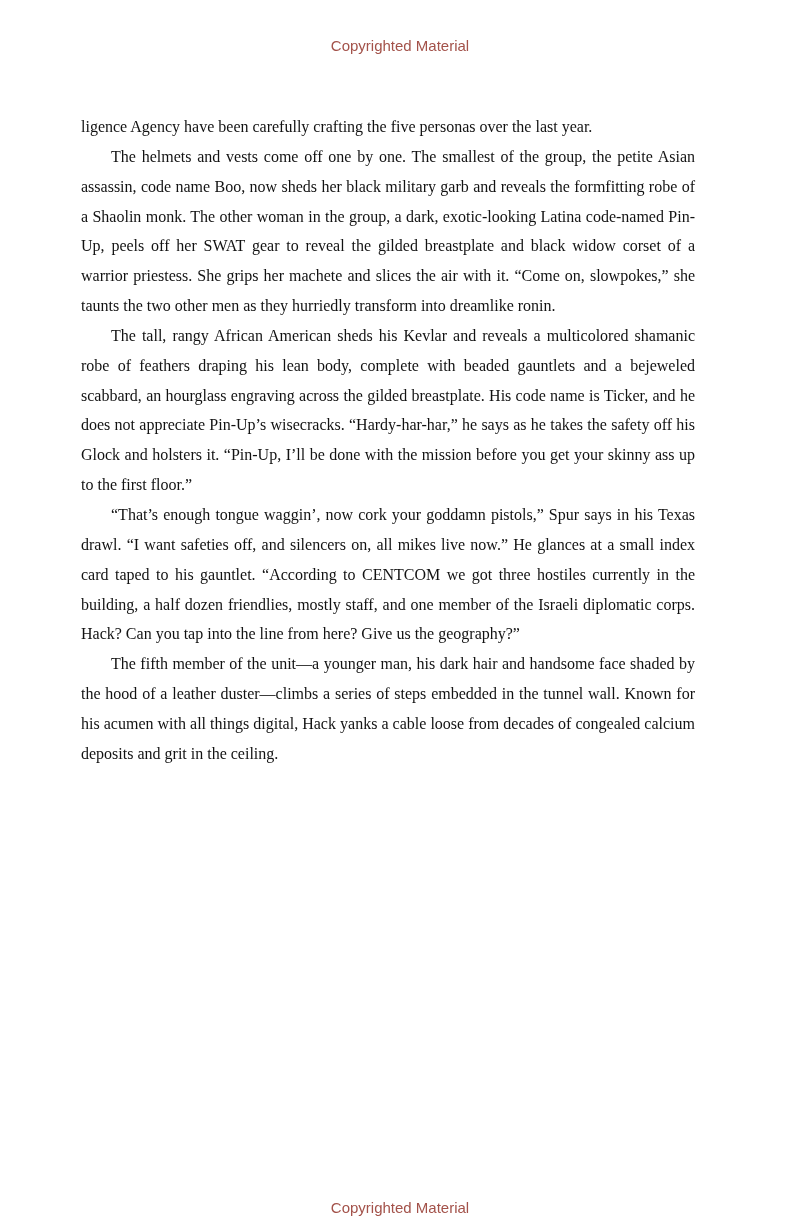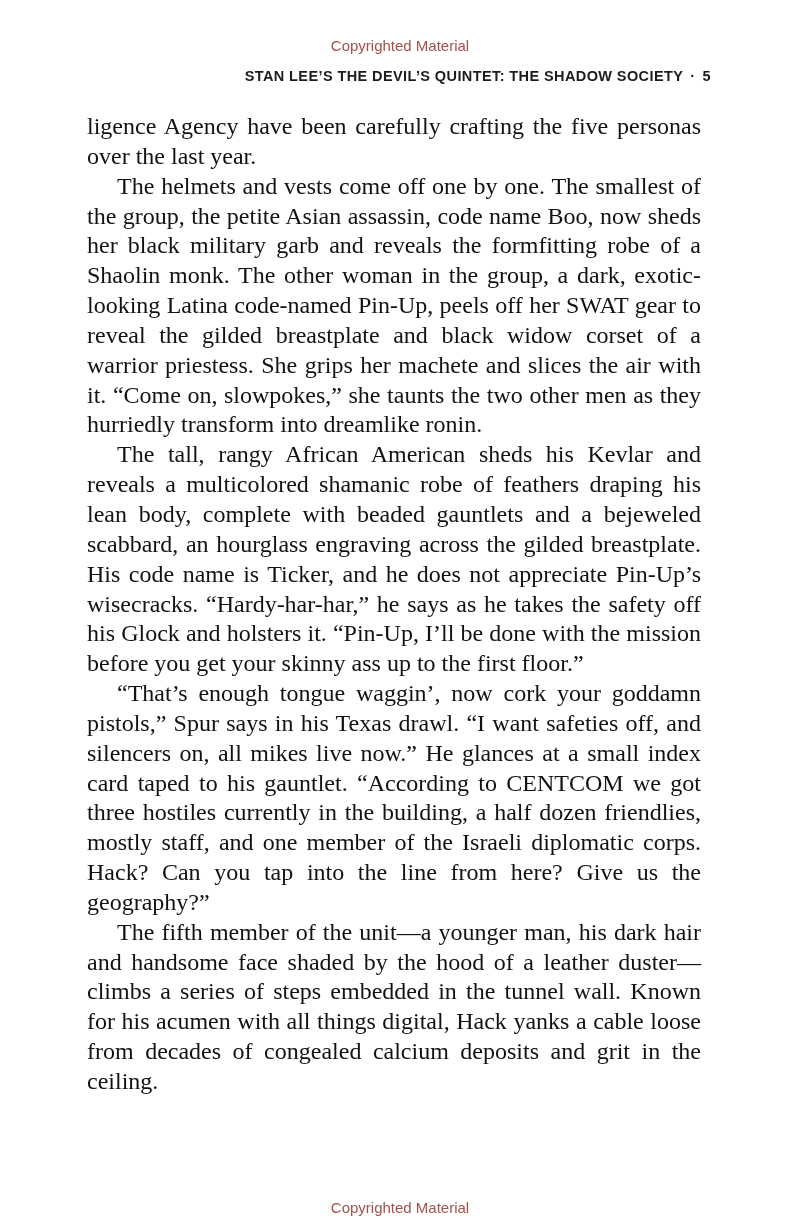--- a/index.html
+++ b/index.html
@@ -33,42 +33,39 @@
     font-weight: bold;
     font-size: 14.5px;
     letter-spacing: 0.4px;
     color: var(--header_text, #1c1c1c);
     white-space: nowrap;
   }
   .running-header .sep { margin: 0 7px; }
   .body-text {
     position: absolute;
     top: 96px;
-    left: 87px;
+    left: 81px;
     width: 614px;
-    font-size: 24px;
+    font-size: 16px;
     line-height: 29.85px;
     color: var(--body_text, #121212);
     text-align: justify;
     hyphens: auto;
     -webkit-hyphens: auto;
   }
   .body-text p { text-indent: 30px; }
   .body-text p.no-indent { text-indent: 0; }
 </style>
 </head>
 <body>
 
 <div class="page">
 
   <div class="notice notice-top">Copyrighted Material</div>
 
-  <div class="running-header">
-    <span>STAN LEE’S THE DEVIL’S QUINTET: THE SHADOW SOCIETY</span><span class="sep">·</span><span>5</span>
-  </div>
 
   <div class="body-text">
     <p class="no-indent">ligence Agency have been carefully crafting the five personas over the last year.</p>
     <p>The helmets and vests come off one by one. The smallest of the group, the petite Asian assassin, code name Boo, now sheds her black military garb and reveals the formfitting robe of a Shaolin monk. The other woman in the group, a dark, exotic-looking Latina code-named Pin-Up, peels off her SWAT gear to reveal the gilded breastplate and black widow corset of a warrior priestess. She grips her machete and slices the air with it. “Come on, slowpokes,” she taunts the two other men as they hurriedly transform into dreamlike ronin.</p>
     <p>The tall, rangy African American sheds his Kevlar and reveals a multicolored shamanic robe of feathers draping his lean body, complete with beaded gauntlets and a bejeweled scabbard, an hourglass engraving across the gilded breastplate. His code name is Ticker, and he does not appreciate Pin-Up’s wisecracks. “Hardy-har-har,” he says as he takes the safety off his Glock and holsters it. “Pin-Up, I’ll be done with the mission before you get your skinny ass up to the first floor.”</p>
     <p>“That’s enough tongue waggin’, now cork your goddamn pistols,” Spur says in his Texas drawl. “I want safeties off, and silencers on, all mikes live now.” He glances at a small index card taped to his gauntlet. “According to CENTCOM we got three hostiles currently in the building, a half dozen friendlies, mostly staff, and one member of the Israeli diplomatic corps. Hack? Can you tap into the line from here? Give us the geography?”</p>
     <p>The fifth member of the unit—a younger man, his dark hair and handsome face shaded by the hood of a leather duster—climbs a series of steps embedded in the tunnel wall. Known for his acumen with all things digital, Hack yanks a cable loose from decades of congealed calcium deposits and grit in the ceiling.</p>
   </div>
 
   <div class="notice notice-bottom">Copyrighted Material</div>

